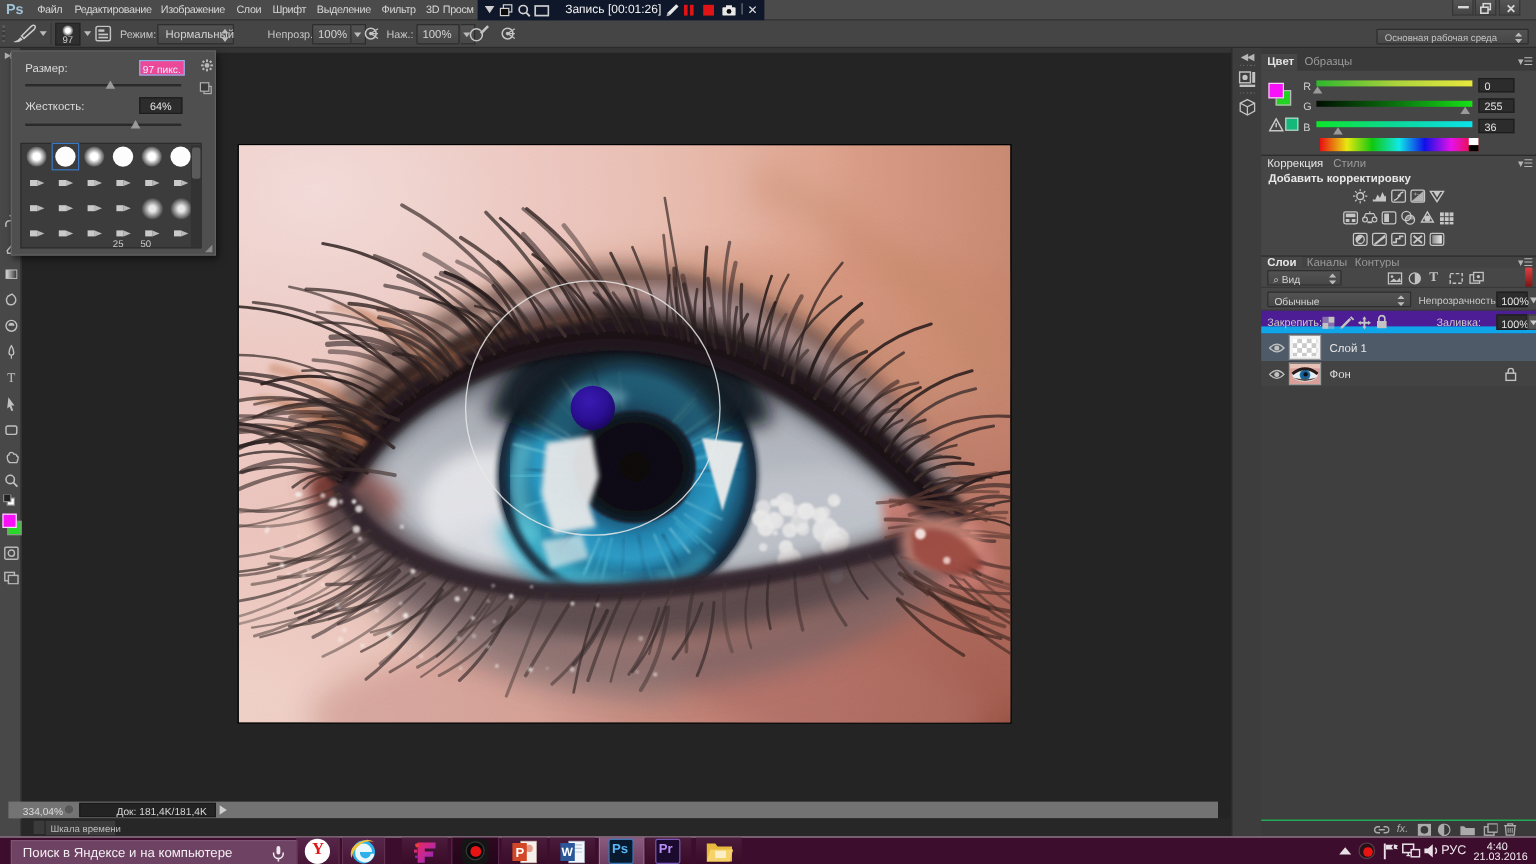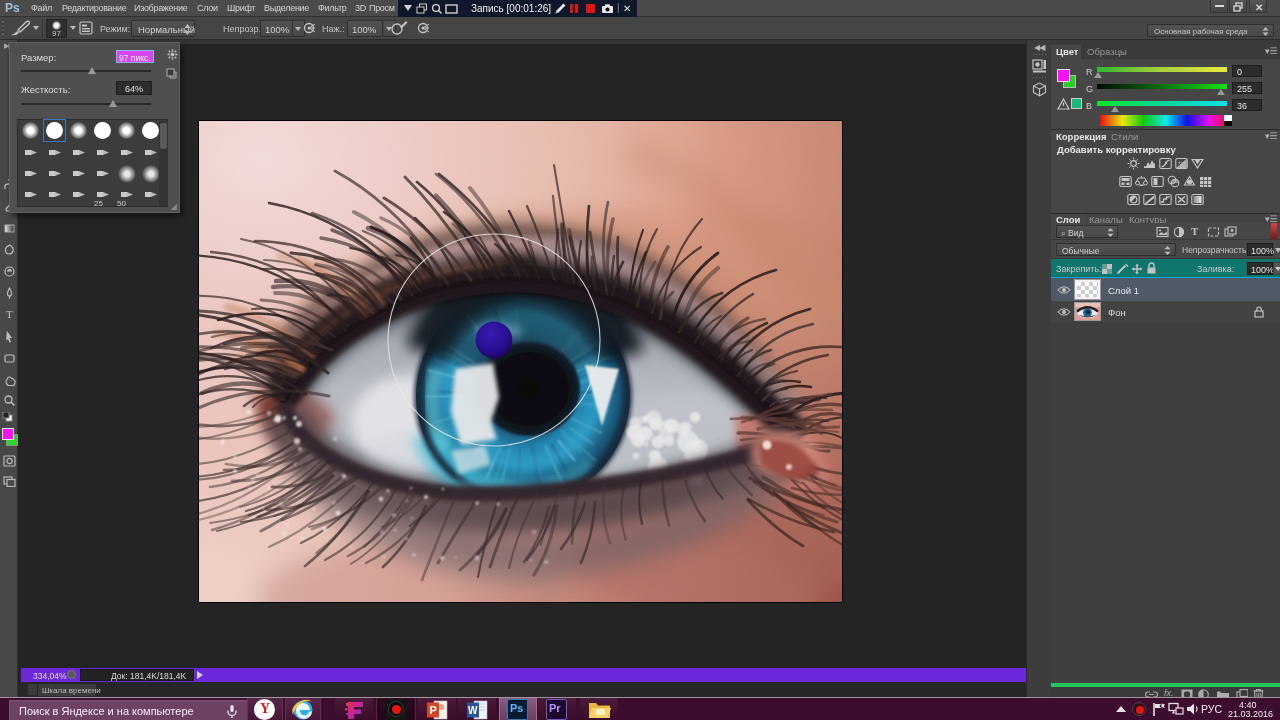--- a/index.html
+++ b/index.html
@@ -719,21 +719,21 @@
 <svg class="ab" style="left:3px;top:455px" width="13" height="12" viewBox="0 0 13 12">
     <rect x="1" y="1" width="11" height="10" rx="1" fill="none" stroke="#b8b8b8" stroke-width="1.2"></rect>
     <circle cx="6.5" cy="6" r="2.6" fill="none" stroke="#b8b8b8" stroke-width="1.2"></circle>
   </svg>
 <svg class="ab" style="left:3px;top:475px" width="13" height="12" viewBox="0 0 13 12">
     <rect x="1" y="2" width="8" height="7" fill="none" stroke="#b8b8b8" stroke-width="1.2"></rect>
     <rect x="4" y="4.5" width="8" height="7" fill="#484848" stroke="#b8b8b8" stroke-width="1.2"></rect>
   </svg>
 <div class="ab" style="left:9px;top:42px;width:171px;height:171px;background:#4f4f4f;border:1px solid #616161;box-shadow:2px 3px 6px rgba(0,0,0,0.55)">
 <span class="ab txt" style="left:11px;top:9px;color:#dadada">Размер:</span>
-<span class="ab" style="left:106px;top:7px;width:38px;height:13px;background:#d946ef;border:1px solid #88b4e8;color:#eaf4ff;font-size:8.5px;padding:1.5px 0 0 2px;white-space:nowrap">97 пикс.</span>
+<span class="ab" style="left:106px;top:7px;width:38px;height:13px;background:#ec4899;border:1px solid #88b4e8;color:#eaf4ff;font-size:8.5px;padding:1.5px 0 0 2px;white-space:nowrap">97 пикс.</span>
 <svg class="ab" style="left:157px;top:6px" width="11" height="11" viewBox="0 0 11 11">
       <g fill="#b8b8b8">
         <circle cx="5.5" cy="5.5" r="2"></circle>
         <rect x="4.7" y="0.5" width="1.6" height="2.2"></rect>
         <rect x="4.7" y="8.3" width="1.6" height="2.2"></rect>
         <rect x="0.5" y="4.7" width="2.2" height="1.6"></rect>
         <rect x="8.3" y="4.7" width="2.2" height="1.6"></rect>
         <rect x="1.6" y="1.6" width="1.8" height="1.8" transform="rotate(45 2.5 2.5)"></rect>
         <rect x="7.6" y="1.6" width="1.8" height="1.8" transform="rotate(45 8.5 2.5)"></rect>
         <rect x="1.6" y="7.6" width="1.8" height="1.8" transform="rotate(45 2.5 8.5)"></rect>
@@ -824,21 +824,21 @@
         <rect x="1" y="4" width="6" height="5" fill="#d8d8d8" opacity="0.9"></rect>
         <path d="M7,4 l6,2.5 l-6,2.5 Z" fill="#cfcfcf" opacity="0.85"></path>
       </svg>
 <span class="ab" style="left:76px;top:79px;color:#ccc;font-size:8px">25</span>
 <span class="ab" style="left:99px;top:79px;color:#ccc;font-size:8px">50</span>
 <span class="ab" style="left:141px;top:1px;width:9px;height:85px;background:#333"></span>
 <span class="ab" style="left:142px;top:3px;width:7px;height:26px;background:#5a5a5a;border-radius:2px"></span>
 </div>
 <span class="ab" style="right:2px;bottom:1px;color:#8a8a8a;font-size:8px">◢</span>
 </div>
-<div class="ab" style="left:21px;top:668px;width:1008px;height:14px;background:#6d28d9">
+<div class="ab" style="left:7px;top:668px;width:1008px;height:14px;background:#737373">
 <span class="ab" style="left:12px;top:3px;color:#dcdcdc;font-size:8.5px">334,04%</span>
 <span class="ab" style="left:46px;top:2px;width:9px;height:9px;border-radius:50%;background:#585858;border:1px solid #777"></span>
 <span class="ab" style="left:59px;top:1px;width:114px;height:12px;background:#232323;border:1px solid #191919"></span>
 <span class="ab" style="left:90px;top:3px;color:#d8d8d8;font-size:8.5px">Док: 181,4K/181,4K</span>
 <span class="ab" style="left:176px;top:3px;width:0;height:0;border-top:4px solid transparent;border-bottom:4px solid transparent;border-left:6px solid #cfcfcf"></span>
 </div>
 <div class="ab" style="left:18px;top:682px;width:1008px;height:15px;background:#272727">
 <span class="ab" style="left:10px;top:2px;width:9px;height:11px;background:#3b3b3b"></span>
 <span class="ab" style="left:20px;top:2px;width:58px;height:12px;background:#3b3b3b"></span>
 <span class="ab" style="left:24px;top:4px;color:#bdbdbd;font-size:8px">Шкала времени</span>
@@ -885,21 +885,21 @@
 <span class="ab" style="left:46px;top:42px;width:130px;height:5px;background:linear-gradient(90deg,#0ce62a,#0cd898,#0ce2ea)"></span>
 <span class="ab" style="left:60px;top:47px;width:0;height:0;border-left:4px solid transparent;border-right:4px solid transparent;border-bottom:6px solid #9a9a9a"></span>
 <span class="ab dbox" style="left:181px;top:40px;width:30px;height:12px;padding:1px 0 0 4px">36</span>
 <span class="ab" style="left:49px;top:56px;width:132px;height:11px;background:linear-gradient(90deg,#e81010,#e8e810 17%,#10c810 33%,#10e8e8 50%,#1010e8 66%,#e810e8 83%,#e81010)"></span>
 <span class="ab" style="left:173px;top:56px;width:8px;height:6px;background:#fff"></span>
 <span class="ab" style="left:173px;top:62px;width:8px;height:5px;background:#000"></span>
 </div>
 <div class="ab" style="left:0;top:89px;width:229px;height:11px;background:#3a3a3a;border-top:1px solid #2c2c2c"></div>
 <div class="ab" style="left:0;top:90px;width:229px;height:83px;background:#464646">
 <span class="ab" style="left:0;top:0;width:54px;height:12px;background:#464646"></span>
-<span class="ab" style="left:5px;top:1px;color:#e6e6e6;font-size:9.5px;font-weight:bold">Коррекция</span>
+<span class="ab" style="left:5px;top:1px;color:#e6e6e6;font-size:9.5px;font-weight:normal">Коррекция</span>
 <span class="ab" style="left:60px;top:1px;color:#999;font-size:9.5px">Стили</span>
 <span class="ab" style="left:214px;top:1px;color:#b5b5b5;font-size:9px">▾☰</span>
 <span class="ab" style="left:6px;top:14px;color:#e8e8e8;font-size:9.5px;font-weight:bold">Добавить корректировку</span>
 <svg class="ab" style="left:76px;top:27px" width="13" height="13" viewBox="0 0 13 13">
         <circle cx="6.5" cy="6.5" r="2.8" fill="none" stroke="#c6c6c6" stroke-width="1.2"></circle>
         <g stroke="#c6c6c6" stroke-width="1">
           <line x1="6.5" y1="0.5" x2="6.5" y2="2.4"></line>
           <line x1="6.5" y1="10.6" x2="6.5" y2="12.5"></line>
           <line x1="0.5" y1="6.5" x2="2.4" y2="6.5"></line>
           <line x1="10.6" y1="6.5" x2="12.5" y2="6.5"></line>
@@ -1030,21 +1030,21 @@
 <div class="ab combo" style="left:5px;top:3px;width:120px;height:13px">
           <span style="position:absolute;left:5px;top:1.5px;font-size:8.5px">Обычные</span>
           <svg style="position:absolute;right:4px;top:2px" width="7" height="9" viewBox="0 0 7 9">
             <path d="M3.5,0 L6.5,3.2 H0.5 Z M3.5,9 L0.5,5.8 H6.5 Z" fill="#bbb"></path>
           </svg>
         </div>
 <span class="ab" style="left:131px;top:5px;color:#c8c8c8;font-size:8.5px">Непрозрачность:</span>
 <span class="ab dbox" style="left:196px;top:3px;width:26px;height:13px;padding:2px 0 0 3px">100%</span>
 <span class="ab" style="left:224px;top:8px;width:0;height:0;border-left:3.5px solid transparent;border-right:3.5px solid transparent;border-top:5px solid #bbb"></span>
 </div>
-<div class="ab" style="left:0;top:45px;width:229px;height:19px;background:#0f766e;border-bottom:1px solid #0ea5e9">
+<div class="ab" style="left:0;top:45px;width:229px;height:19px;background:#4c1d95;border-bottom:6px solid #0ea5e9">
 <span class="ab" style="left:5px;top:5px;color:#c8c8c8;font-size:9px">Закрепить:</span>
 <svg class="ab" style="left:50px;top:4px" width="12" height="12" viewBox="0 0 12 12">
           <g fill="#c2c2c2">
             <rect x="1" y="1" width="5" height="5" opacity="0.5"></rect>
             <rect x="6" y="1" width="5" height="5"></rect>
             <rect x="1" y="6" width="5" height="5"></rect>
             <rect x="6" y="6" width="5" height="5" opacity="0.5"></rect>
           </g>
         </svg>
 <svg class="ab" style="left:65px;top:4px" width="13" height="12" viewBox="0 0 13 12">
@@ -1091,21 +1091,21 @@
           </svg>
         </div>
 <span class="ab" style="left:57px;top:6px;color:#dcdcdc;font-size:9.5px;">Фон</span>
 <svg class="ab" style="left:203px;top:5px" width="10" height="12" viewBox="0 0 10 12">
           <rect x="1" y="5" width="8" height="6" fill="none" stroke="#c2c2c2" stroke-width="1.2"></rect>
           <path d="M2.8,5 V3.2 a2.2,2.2 0 0 1 4.4,0 V5" fill="none" stroke="#c2c2c2" stroke-width="1.2"></path>
         </svg>
 </div>
 <div class="ab" style="left:0;top:108px;width:229px;height:361px;background:#3f3f3f"></div>
 </div>
-<div class="ab" style="left:0;top:643px;width:229px;height:14px;background:#3a3a3a;border-top:4px solid #22c55e">
+<div class="ab" style="left:0;top:643px;width:229px;height:14px;background:#3a3a3a;border-top:1px solid #22c55e">
 <svg class="ab" style="left:94px;top:3px" width="13" height="9" viewBox="0 0 13 9">
         <path d="M5,2 H3 a2.5,2.5 0 0 0 0,5 h2 M8,2 h2 a2.5,2.5 0 0 1 0,5 H8 M4,4.5 h5" fill="none" stroke="#ababab" stroke-width="1.2"></path>
       </svg>
 <span class="ab" style="left:113px;top:1px;color:#ababab;font-size:9px;font-style:italic">fx.</span>
 <svg class="ab" style="left:130px;top:2px" width="12" height="11" viewBox="0 0 12 11">
         <rect x="0.5" y="0.5" width="11" height="10" fill="#ababab"></rect>
         <circle cx="6" cy="5.5" r="3.2" fill="#3a3a3a"></circle>
       </svg>
 <svg class="ab" style="left:147px;top:2px" width="11" height="11" viewBox="0 0 11 11">
         <circle cx="5.5" cy="5.5" r="4.8" fill="none" stroke="#ababab" stroke-width="1.1"></circle>

